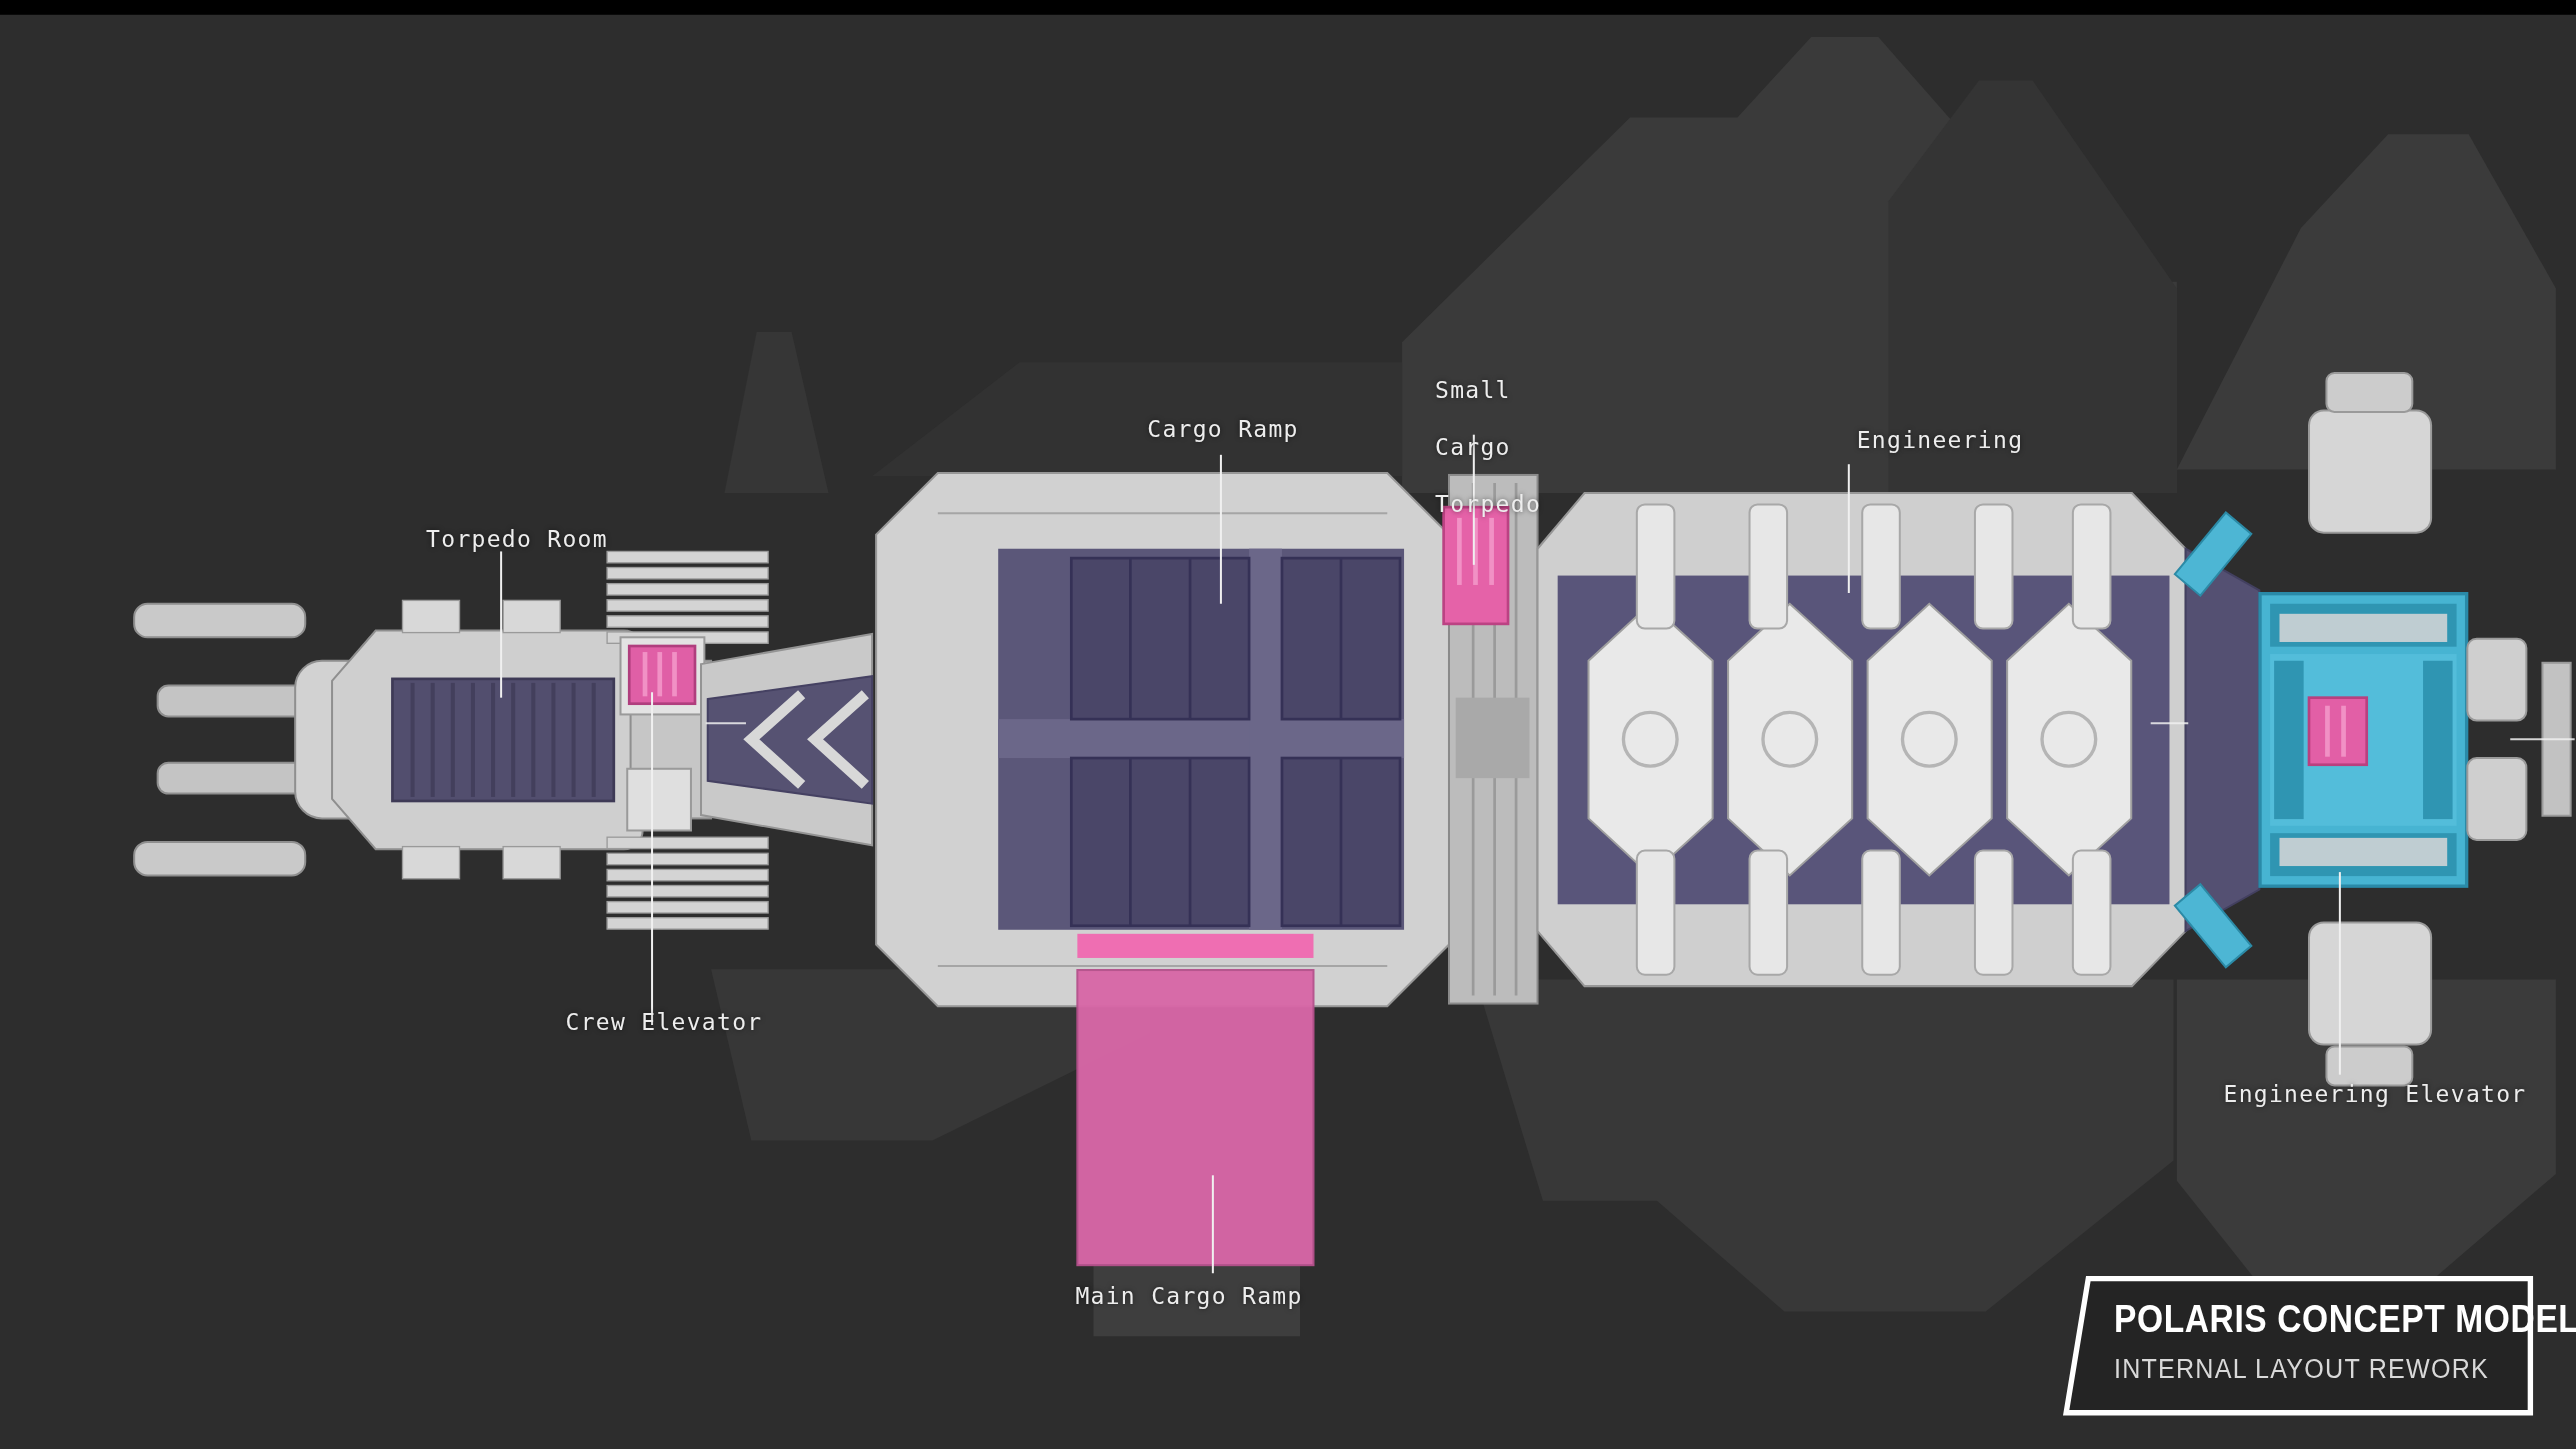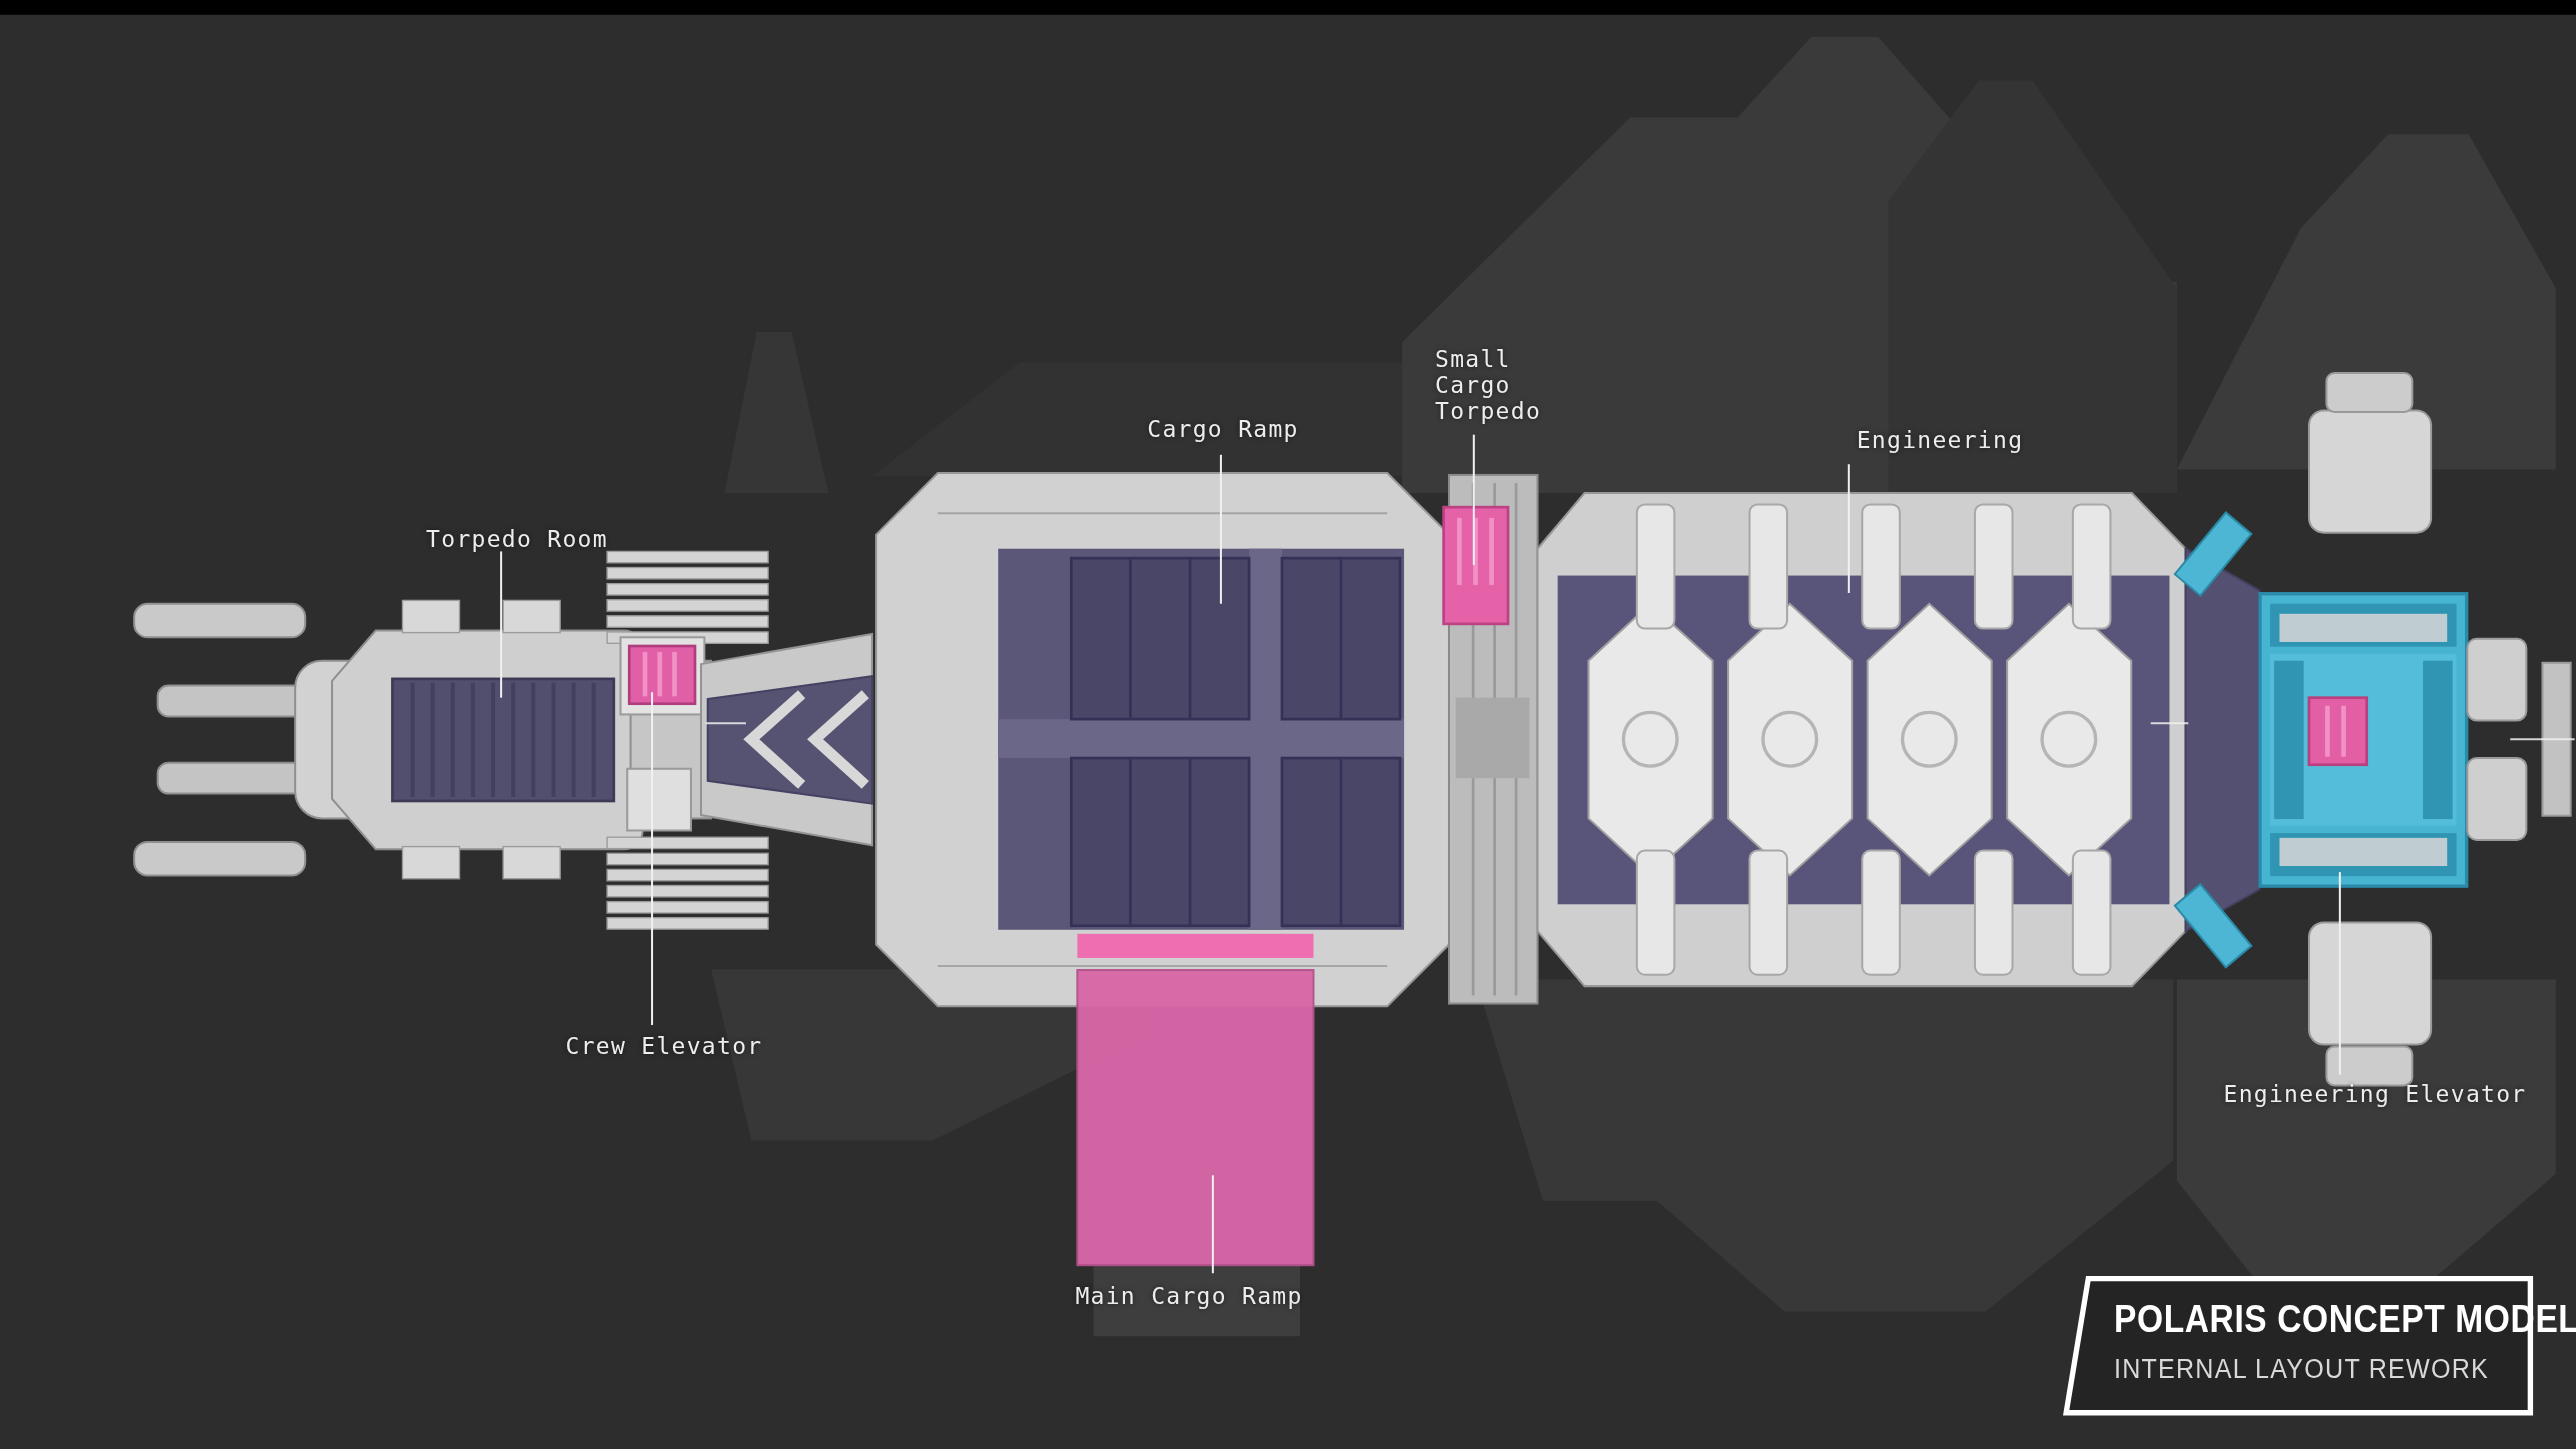--- a/index.html
+++ b/index.html
@@ -2,24 +2,24 @@
 <html style="font-size:10.7px"><head>
 <meta charset="utf-8">
 <style>
   html,body{margin:0;padding:0;background:#1a1a1a;}
   .stage{position:relative;width:2576px;height:1449px;overflow:hidden;background:#2d2d2d;}
   .stage svg{position:absolute;left:0;top:0;}
   .lbl{position:absolute;color:#ededed;font-family:"DejaVu Sans Mono",monospace;font-size:23px;
        letter-spacing:1.3px;white-space:nowrap;text-shadow:0 0 5.4px rgba(0,0,0,.55);}
   .centered{transform:translateX(-50%);}
   #lbl-torpedo{left:517px;top:526px;}
-  #lbl-crew{left:664px;top:1033px;}
+  #lbl-crew{left:664px;top:1009px;}
   #lbl-cargo{left:1223px;top:416px;}
   #lbl-small{left:1435px;top:346px;line-height:26px;}
-  #lbl-small span{display:block;}
+  #lbl-small span{display:block;margin-top:31px;}
   #lbl-eng{left:1940px;top:427px;}
   #lbl-ramp{left:1189px;top:1283px;}
   #lbl-mezz{left:2375px;top:1081px;}
   .tp-title{position:absolute;left:2114px;top:1297px;font-family:"Liberation Sans",sans-serif;
             font-weight:bold;font-size:39px;color:#ffffff;transform:scaleX(.86);
             transform-origin:left top;letter-spacing:0.7px;white-space:nowrap;}
   .tp-sub{position:absolute;left:2114px;top:1354px;font-family:"Liberation Sans",sans-serif;
           font-weight:400;font-size:27px;color:#d9d9d9;transform:scaleX(.93);
           transform-origin:left top;letter-spacing:1.3px;white-space:nowrap;}
 </style>

